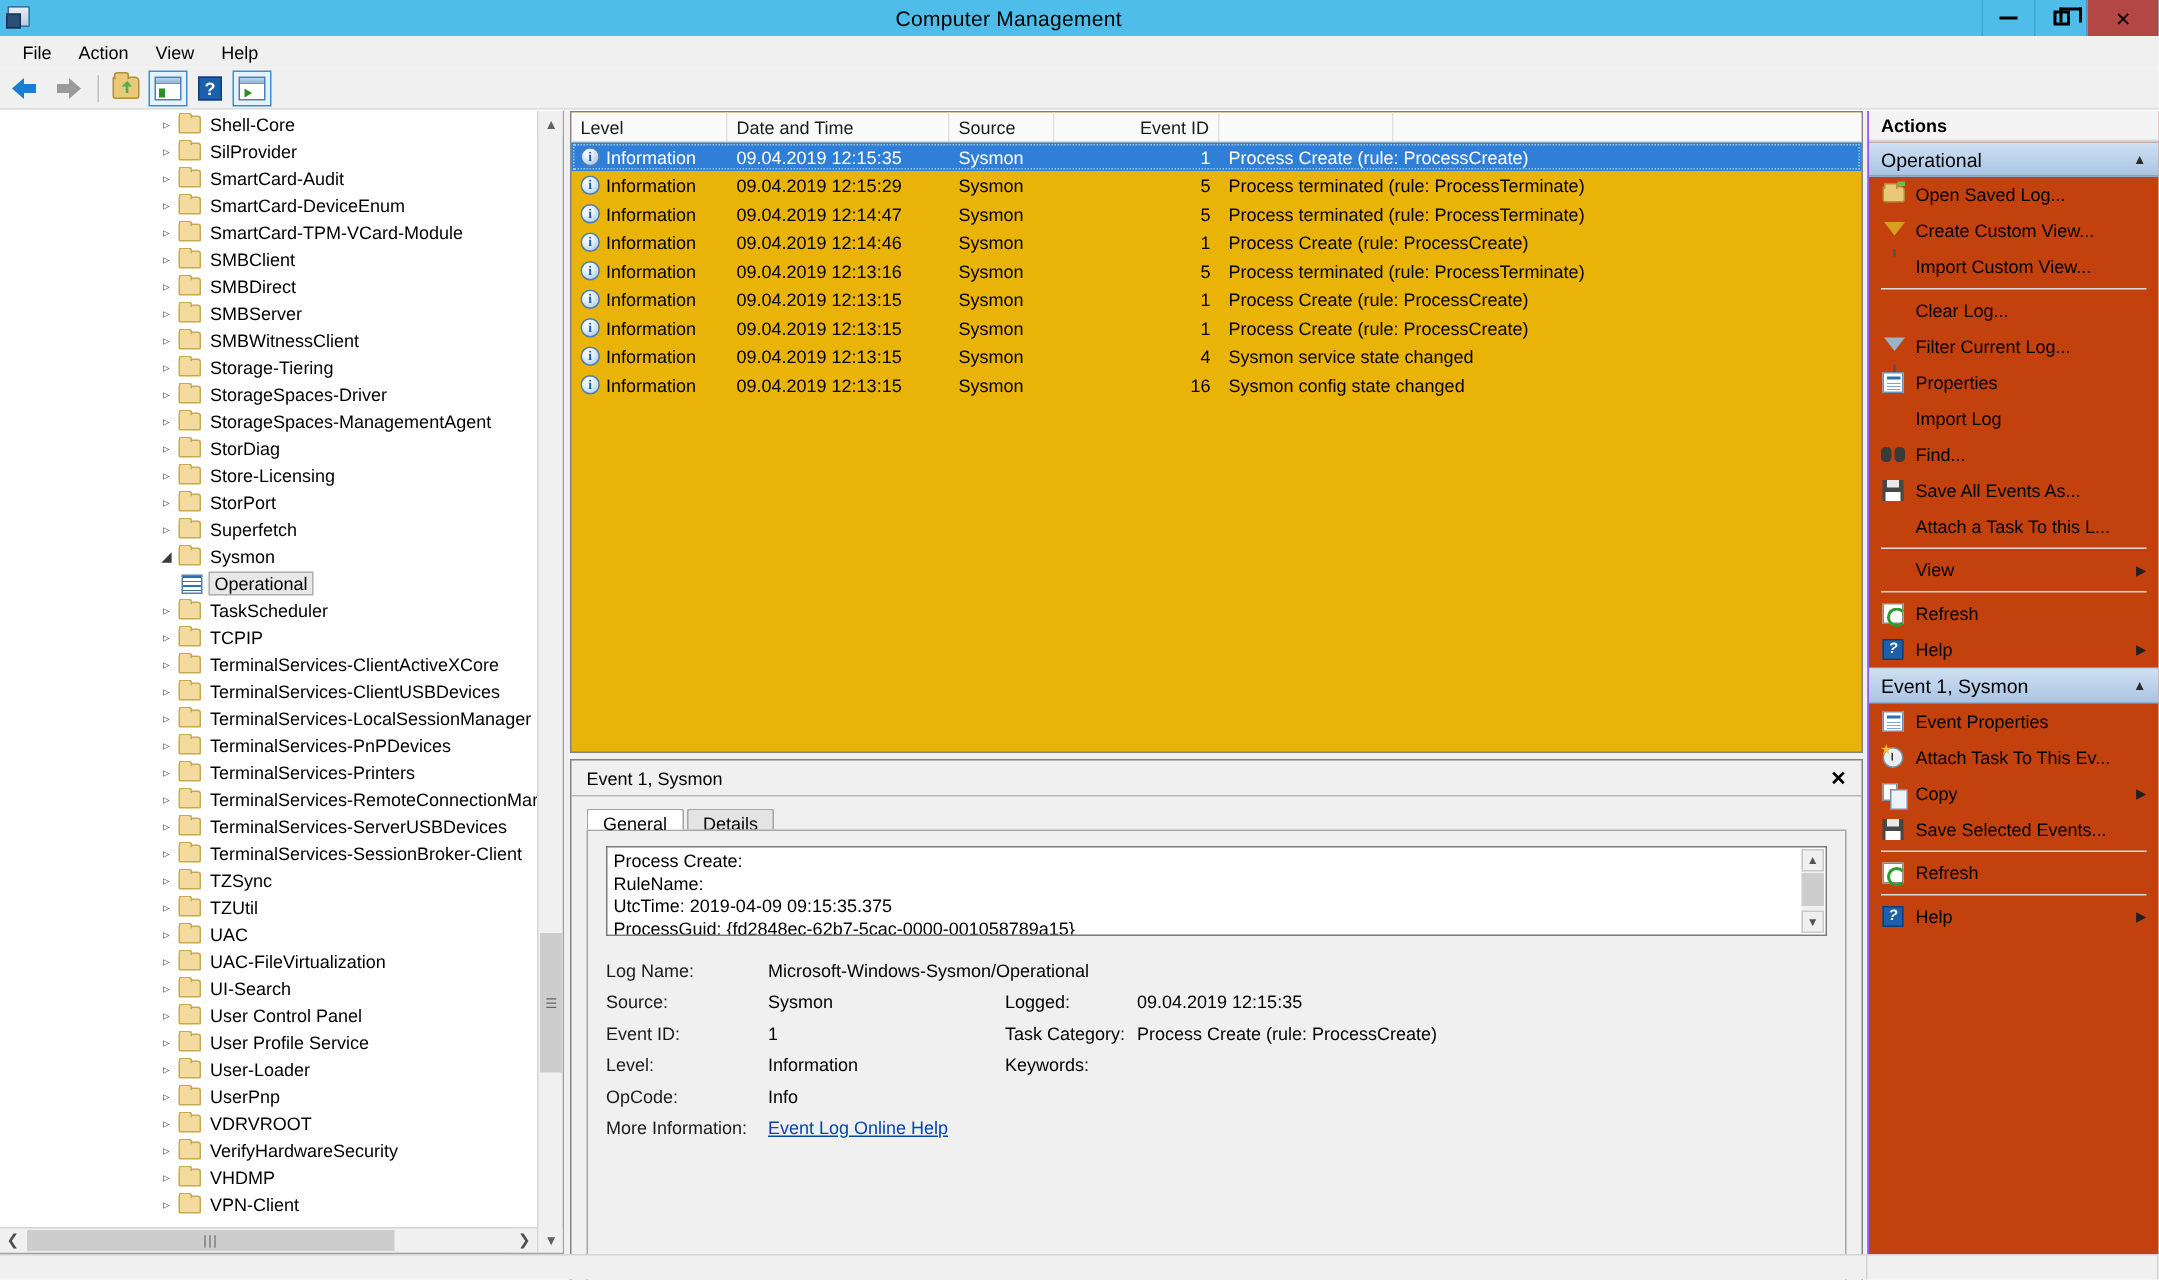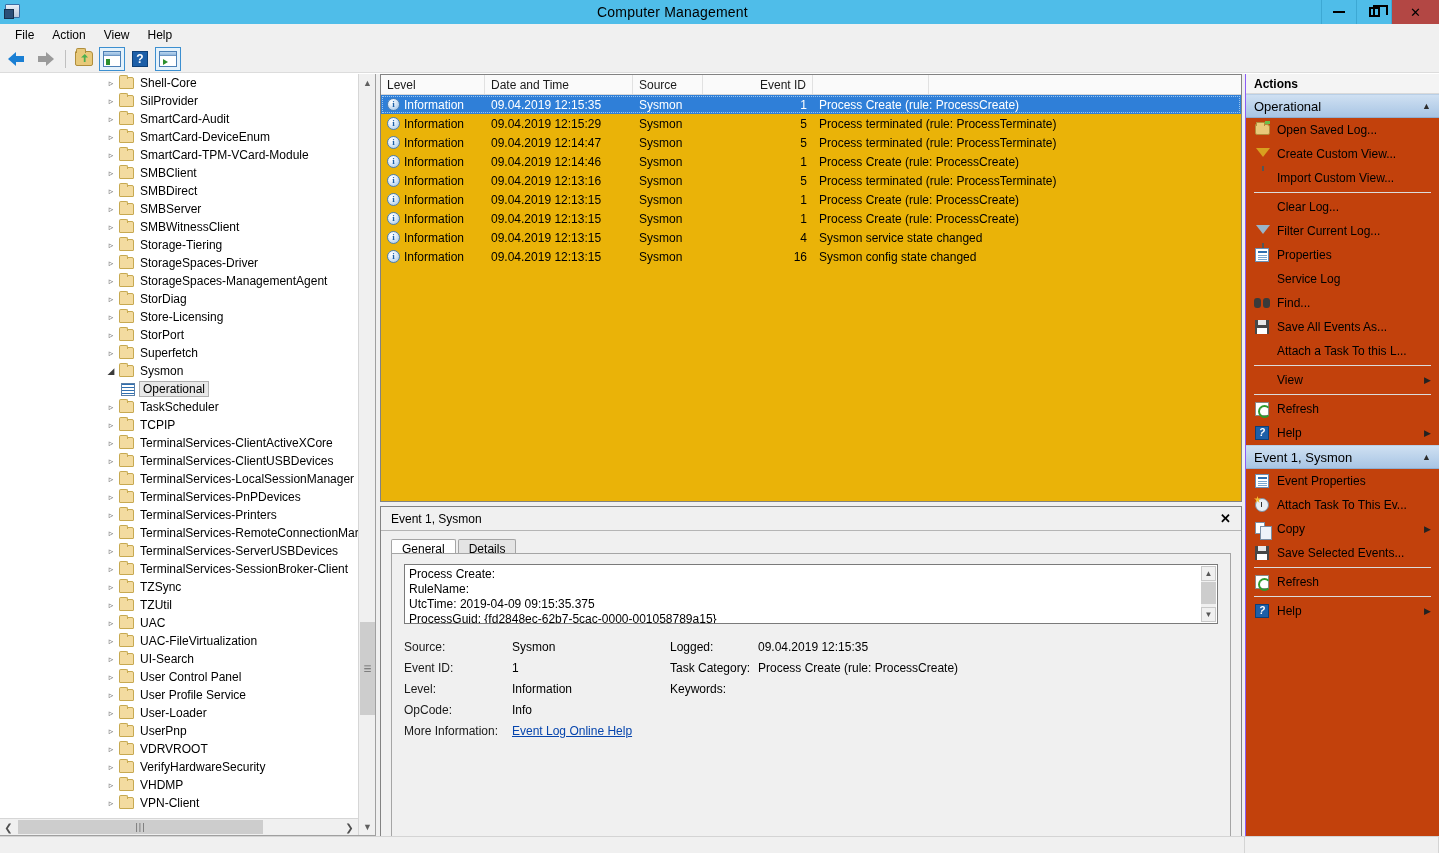--- a/index.html
+++ b/index.html
@@ -763,20 +763,24 @@
 ProcessGuid: {fd2848ec-62b7-5cac-0000-001058789a15}</div>
           <div class="msgsb">
             <div class="sb u">▲</div>
             <div class="th"></div>
             <div class="sb d">▼</div>
           </div>
         </div>
 
         <div class="fieldgrid">
           <div class="frow">
+            <span class="flabel">Log Name:</span>
+            <span class="fvalue2">Microsoft-Windows-Sysmon/Operational</span>
+          </div>
+          <div class="frow">
             <span class="flabel">Source:</span>
             <span class="fvalue">Sysmon</span>
             <span class="flabel2">Logged:</span>
             <span class="fvalue2">09.04.2019 12:15:35</span>
           </div>
           <div class="frow">
             <span class="flabel">Event ID:</span>
             <span class="fvalue">1</span>
             <span class="flabel2">Task Category:</span>
             <span class="fvalue2">Process Create (rule: ProcessCreate)</span>
@@ -835,21 +839,21 @@
           <span class="alabel">Filter Current Log...</span>
         </div>
         <div class="act-item">
           <span class="aico">
             <i class="ai-props"></i>
           </span>
           <span class="alabel">Properties</span>
         </div>
         <div class="act-item">
           <span class="aico"></span>
-          <span class="alabel">Service Log</span>
+          <span class="alabel">Import Log</span>
         </div>
         <div class="act-item">
           <span class="aico">
             <i class="ai-find"></i>
           </span>
           <span class="alabel">Find...</span>
         </div>
         <div class="act-item">
           <span class="aico">
             <i class="ai-save"></i>

